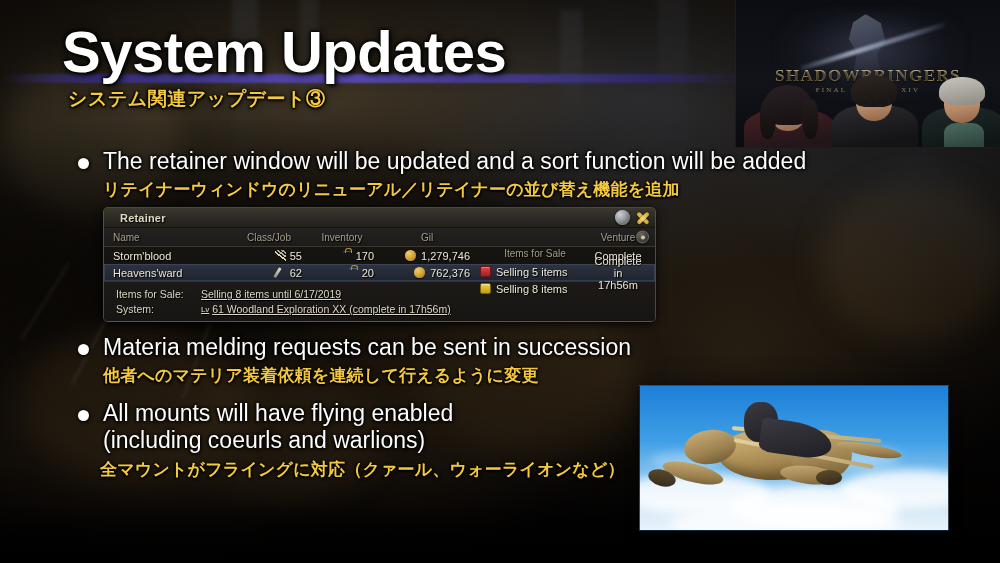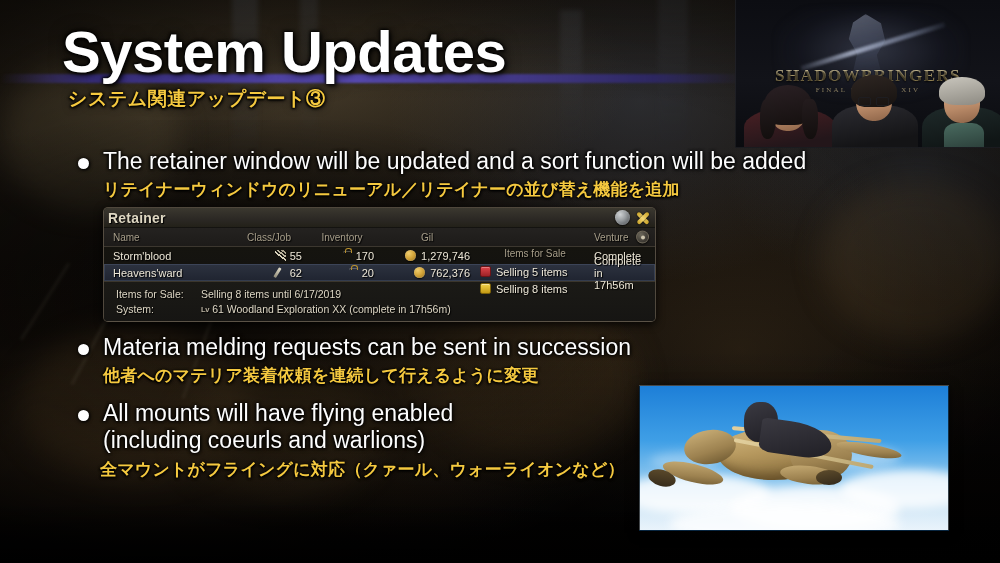--- a/index.html
+++ b/index.html
@@ -138,22 +138,22 @@
     font-family: "Liberation Sans", sans-serif;
   }
   .rt-titlebar {
     position: relative;
     height: 20px;
     background: linear-gradient(180deg, #3b382f 0%, #2b2824 60%, #232119 100%);
     border-bottom: 1px solid rgba(0,0,0,.65);
     display: flex; align-items: center;
   }
   .rt-title {
-    margin-left: 4px;
-    font-size: 14px;
+    margin-left: 16px;
+    font-size: 11px;
     font-weight: 700;
     color: #ded7c2;
     text-shadow: 1px 1px 1px #000;
     letter-spacing: .2px;
   }
   .rt-tb-right {
     position: absolute; right: 5px; top: 0; bottom: 0;
     display: flex; align-items: center; gap: 5px;
   }
   .rt-count {
@@ -217,21 +217,21 @@
     background: linear-gradient(180deg, rgba(46,52,66,.95) 0%, rgba(32,37,50,.95) 100%);
     box-shadow: inset 0 0 0 1px rgba(90,104,132,.35);
   }
 
   
   .c-name { width: 128px; padding-left: 9px; }
   .c-job  { width: 74px;  text-align: right; padding-right: 4px; display: flex; align-items: center; justify-content: flex-end; gap: 4px; }
   .c-inv  { width: 72px;  text-align: right; padding-right: 4px; display: flex; align-items: center; justify-content: flex-end; gap: 4px; }
   .c-gil  { width: 98px;  text-align: right; padding-right: 6px; display: flex; align-items: center; justify-content: flex-end; gap: 5px; }
   .c-sale { width: 118px; display: flex; align-items: center; gap: 5px; padding-left: 4px; margin-top: 32px; }
-  .c-vent { flex: 1; padding-right: 13px; }
+  .c-vent { flex: 1; text-align: center; padding-right: 13px; }
 
   .rt-headrow .c-name { padding-left: 9px; }
   .rt-headrow .c-job, .rt-headrow .c-inv, .rt-headrow .c-gil { justify-content: center; padding-right: 0; }
   .rt-headrow .c-sale { justify-content: center; padding-left: 0; }
 
   
   .ic-job1 {
     width: 11px; height: 11px; flex: none;
     background:
       linear-gradient(38deg, transparent 42%, #d9d2bb 42%, #d9d2bb 52%, transparent 52%),
@@ -285,21 +285,21 @@
     padding: 5px 0 5px 12px;
   }
   .rt-detail-line {
     display: flex; align-items: center;
     font-size: 10.5px;
     color: #ddd6c4;
     text-shadow: 1px 1px 1px #000;
     line-height: 15px;
   }
   .rt-detail-label { width: 85px; flex: none; }
-  .rt-detail-value { display: flex; align-items: center; gap: 3px; }
+  .rt-detail-value { display: flex; align-items: center; gap: 3px; text-decoration: underline; }
   .ic-lv {
     font-size: 7.5px; font-weight: 700; color: #b9b1a0;
     letter-spacing: -.3px;
   }
 
   
   #mount-image {
     position: absolute;
     left: 639px; top: 385px;
     width: 310px; height: 146px;

